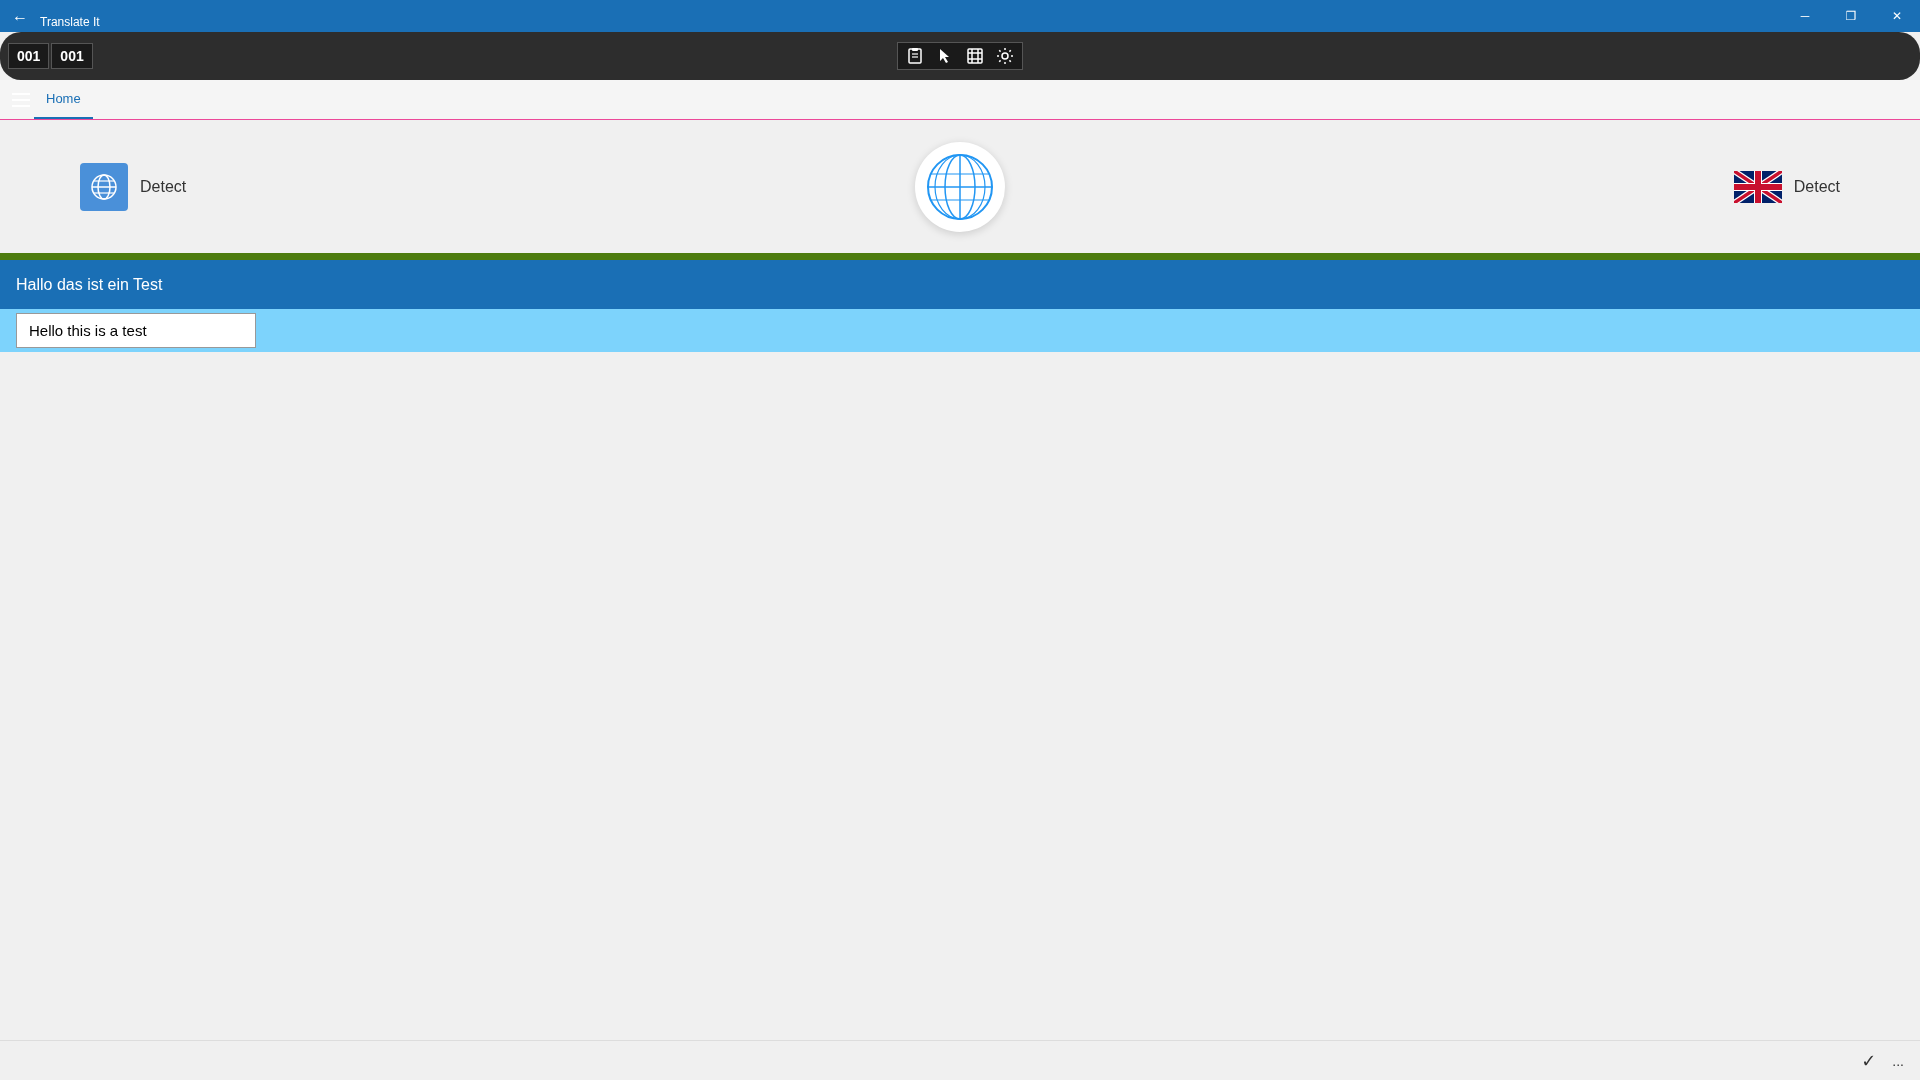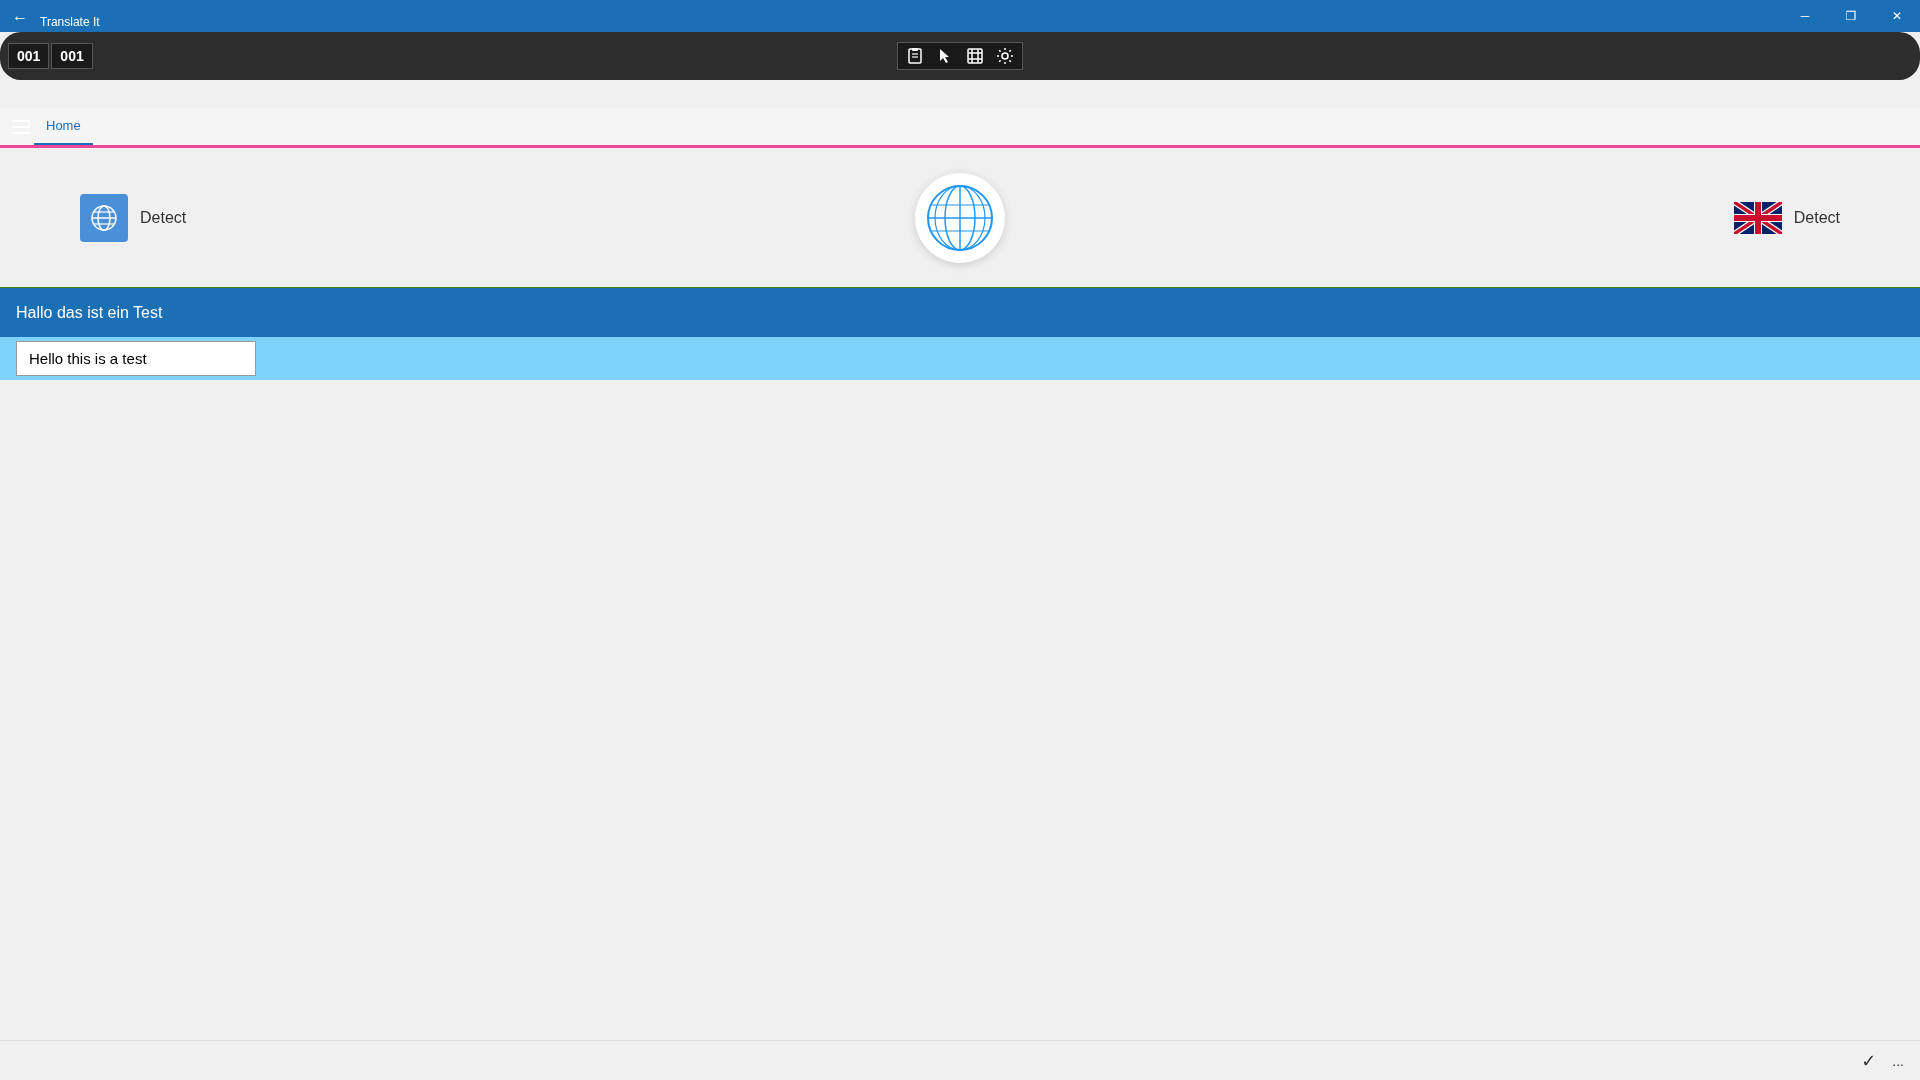--- a/index.html
+++ b/index.html
@@ -90,23 +90,22 @@
       display: flex;
       align-items: center;
     }
 
     
     .menu-bar {
       background: #f5f5f5;
       height: 40px;
       display: flex;
       align-items: center;
-      border-bottom: 3px solid #ec4899;
+      border-bottom: 1px solid #ec4899;
       padding: 0 8px;
-      margin-top: 28px;
     }
     .menu-item {
       padding: 4px 12px;
       font-size: 13px;
       cursor: pointer;
       color: #333;
       height: 100%;
       display: flex;
       align-items: center;
     }
@@ -116,21 +115,21 @@
     }
 
     
     .header {
       background: #f0f0f0;
       height: 140px;
       display: flex;
       align-items: center;
       justify-content: space-between;
       padding: 0 80px;
-      border-bottom: 1px solid #4d7c0f;
+      border-bottom: 7px solid #4d7c0f;
       position: relative;
     }
     .detect-section {
       display: flex;
       align-items: center;
       gap: 12px;
     }
     .detect-icon {
       width: 48px;
       height: 48px;

